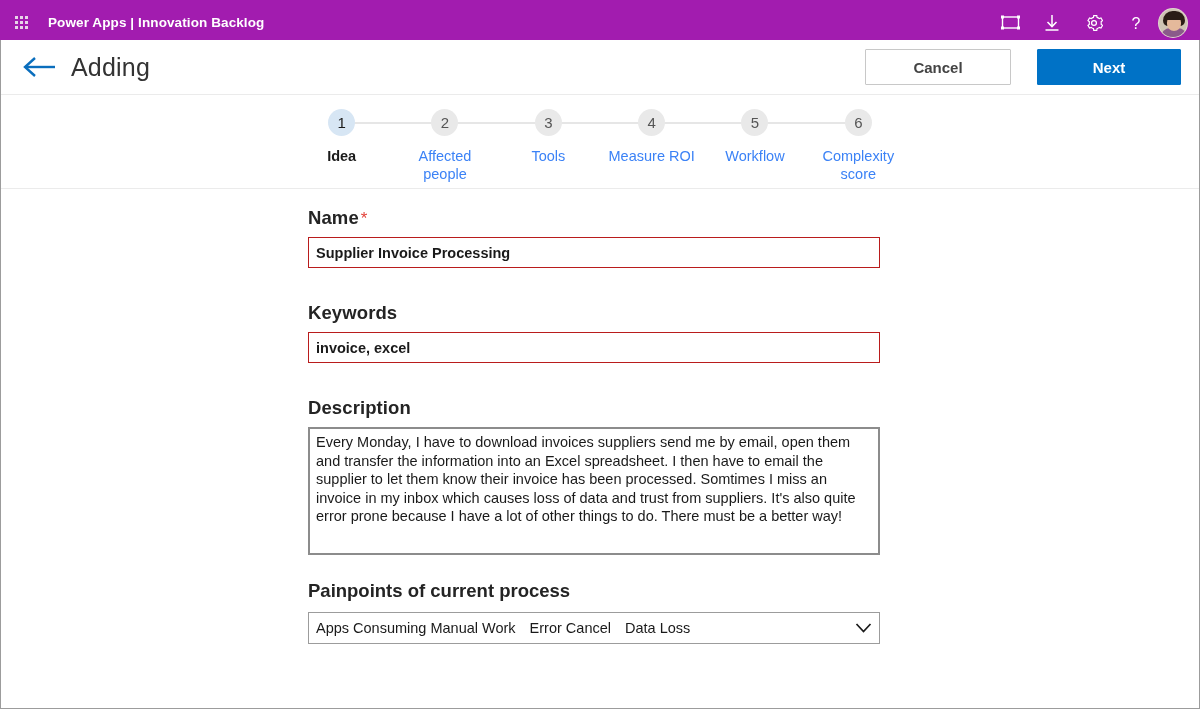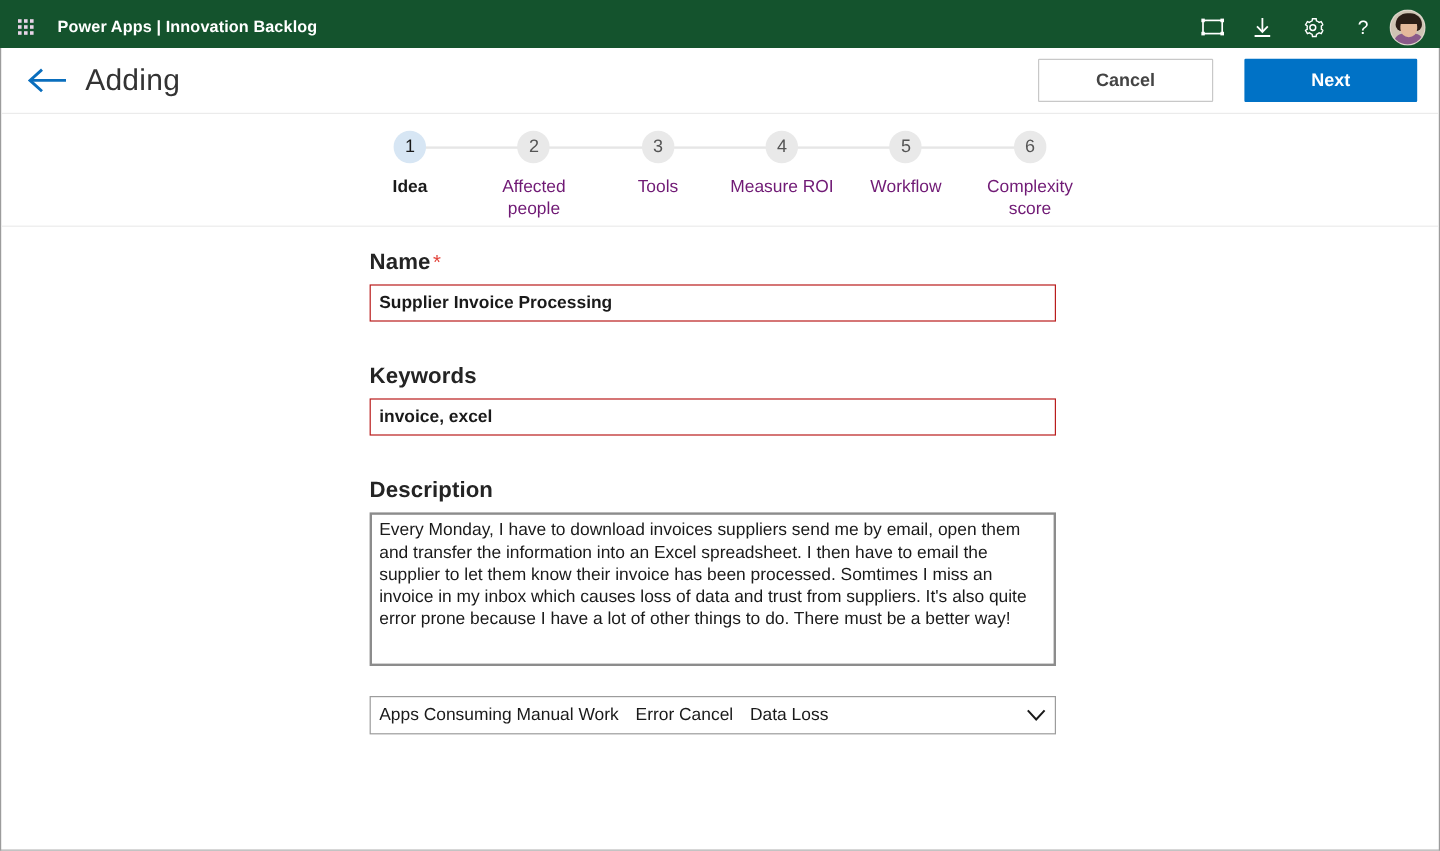--- a/index.html
+++ b/index.html
@@ -6,21 +6,21 @@
   html, body {
     width: 1200px; height: 709px;
     background: #ffffff;
     font-family: "Liberation Sans", sans-serif;
     overflow: hidden;
   }
 
   
   .appbar {
     height: 40px;
-    background: #14532d;
+    background: #a21caf;
     display: flex;
     align-items: center;
     padding: 5px 12px 0 6px;
     color: #ffffff;
   }
   .waffle {
     width: 30px; height: 32px;
     display: flex; align-items: center; justify-content: center;
     cursor: pointer;
   }
@@ -174,21 +174,21 @@
     background: #e9e9e9;
     color: #555555;
     font-size: 15px;
     display: flex; align-items: center; justify-content: center;
     cursor: pointer;
   }
   .step.active .circle { background: #d7e6f4; color: #1a1a1a; }
   .step-label {
     margin-top: 11px;
     font-size: 14.5px;
-    color: #701a75;
+    color: #3b82f6;
     text-align: center;
     line-height: 18px;
     max-width: 96px;
   }
   .step.active .step-label { font-weight: bold; color: #1a1a1a; }
 
   
   .form-scroll { flex: 1 1 auto; overflow: hidden; }
   .form {
     width: 572px;
@@ -393,20 +393,21 @@
         <div class="field-label">Keywords</div>
         <input class="text-input" type="text" value="invoice, excel" style="">
       </div>
 
       <div class="field-desc">
         <div class="field-label">Description</div>
         <textarea class="textarea" style="">Every Monday, I have to download invoices suppliers send me by email, open them and transfer the information into an Excel spreadsheet. I then have to email the supplier to let them know their invoice has been processed. Somtimes I miss an invoice in my inbox which causes loss of data and trust from suppliers. It's also quite error prone because I have a lot of other things to do. There must be a better way!</textarea>
       </div>
 
       <div class="field">
+        <div class="section-title">Painpoints of current process</div>
         <div class="combo">
           <div class="combo-values">
             <span>Apps Consuming Manual Work</span>
             <span>Error Cancel</span>
             <span>Data Loss</span>
           </div>
           <div class="chev">
             <svg width="17" height="12" viewBox="0 0 17 12">
               <polyline points="1.5,2 8.5,9.5 15.5,2" fill="none" stroke="#1a1a1a" stroke-width="1.7"></polyline>
             </svg>

